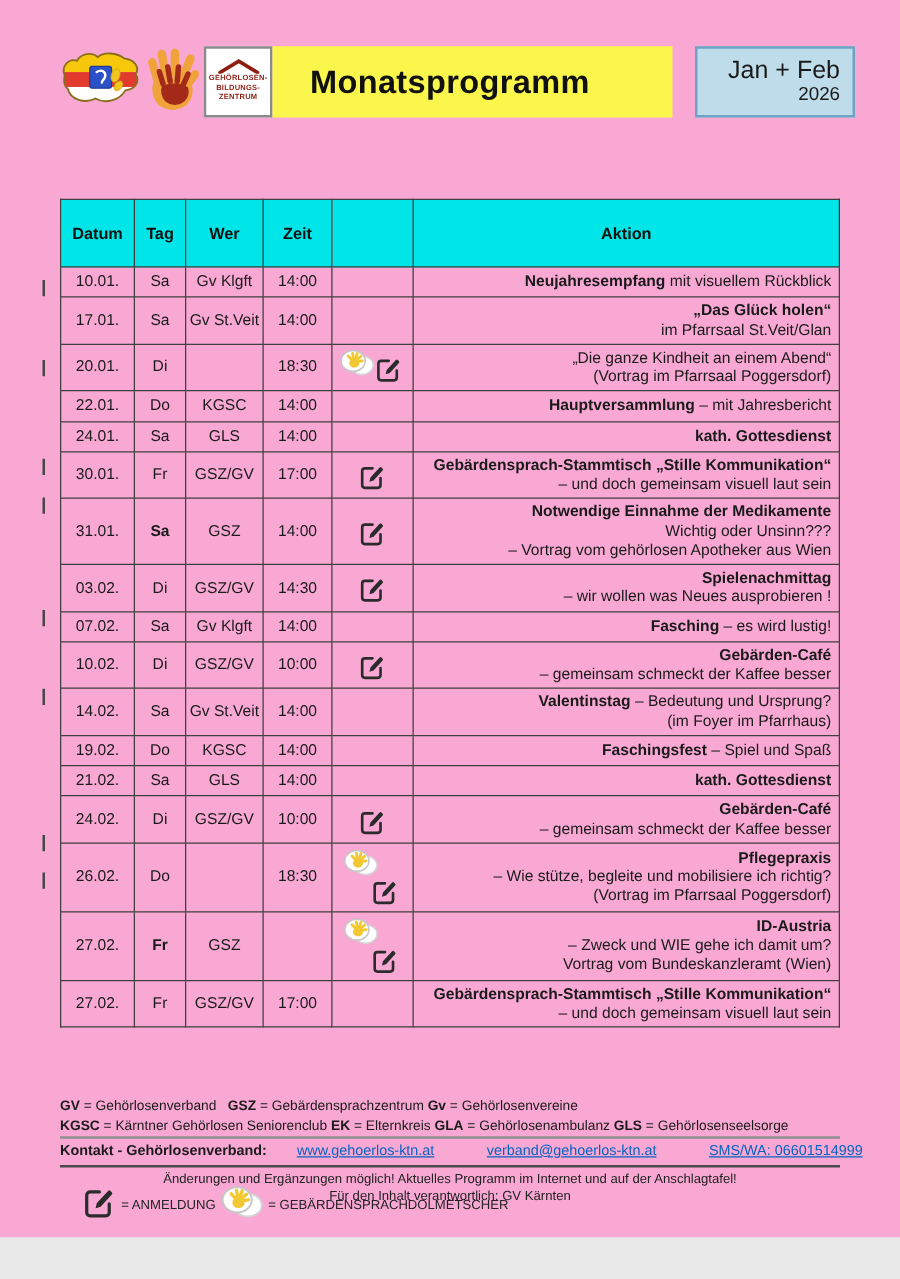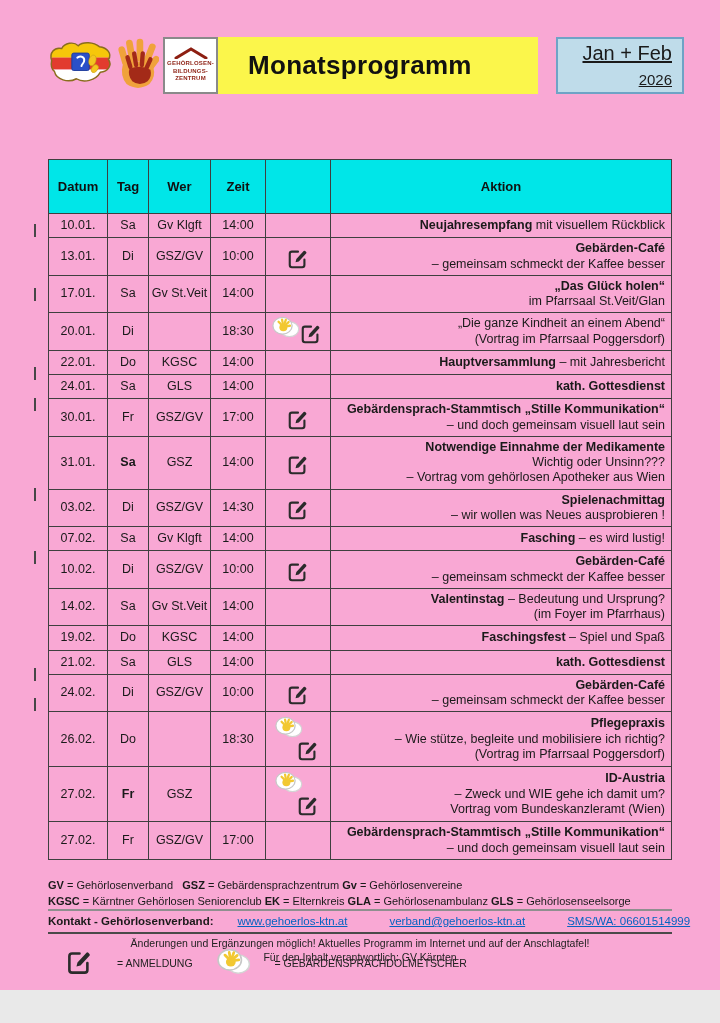--- a/index.html
+++ b/index.html
@@ -10,21 +10,21 @@
   .header-band{position:absolute;left:48px;top:36px;width:636px;height:58px;display:flex;align-items:center;}
   .logo-map{width:66px;height:54px;flex:0 0 auto;}
   .logo-hand{width:42px;height:56px;margin-left:3px;flex:0 0 auto;}
   .logo-bz{box-sizing:border-box;width:55px;height:57px;border:2px solid #8a8a8a;background:#fff;margin-left:4px;
            display:flex;flex-direction:column;align-items:center;justify-content:center;flex:0 0 auto;}
   .bz-roof{margin-bottom:1px;}
   .bz-line{font-size:6px;font-weight:bold;color:#8d1f12;letter-spacing:.2px;line-height:1.25;white-space:nowrap;}
   .banner{flex:1;height:57px;background:#FBF64B;display:flex;align-items:center;padding-left:30px;box-sizing:border-box;}
   .banner-title{font-size:26px;font-weight:bold;letter-spacing:.3px;color:#111;}
   .date-box{box-sizing:border-box;width:128px;height:57px;background:#BFDCEA;border:2px solid #6FA3C6;margin-left:18px;
-            padding:3px 10px 3px 4px;display:flex;flex-direction:column;align-items:flex-end;justify-content:space-between;text-decoration:underline;}
+            padding:3px 10px 3px 4px;display:flex;flex-direction:column;align-items:flex-end;justify-content:center;}
   .date-line1{font-size:20px;line-height:1.15;}
   .date-line2{font-size:15px;line-height:1.1;}
 
   
   .doc-title{position:absolute;top:117px;left:0;width:100%;text-align:center;}
   .doc-title .big{font-size:19.5px;font-weight:bold;}
   .doc-title .small{font-size:15px;}
 
   
   .program-table{position:absolute;left:48px;top:159px;width:624px;border-collapse:collapse;table-layout:fixed;}
@@ -46,21 +46,21 @@
   .icon-interpreter{width:28px;height:23px;}
 
   
   .legend{position:absolute;left:48px;top:878px;width:624px;font-size:11px;line-height:1.42;}
   .contact-row{position:absolute;left:48px;top:909px;width:624px;border-top:2px solid #8f8f8f;border-bottom:2px solid #4a4a4a;
                padding:4px 0 5px 0;display:flex;align-items:center;font-size:11.5px;}
   .contact-label{font-weight:bold;margin-right:24px;white-space:nowrap;}
   .contact-links{display:flex;flex:1;}
   .contact-links a{color:#0563C1;text-decoration:underline;margin-right:42px;white-space:nowrap;}
   .foot-notes{position:absolute;left:0;top:936px;width:100%;text-align:center;font-size:10.5px;line-height:1.38;color:#222;}
-  .icon-legend{position:absolute;left:66px;top:948px;display:flex;align-items:center;gap:24px;font-size:10.5px;color:#222;}
+  .icon-legend{position:absolute;left:66px;top:948px;display:flex;align-items:center;gap:4px;font-size:10.5px;color:#222;}
   .icon-legend .icon-pencil{width:27px;height:27px;}
   .icon-legend .icon-interpreter{width:34px;height:28px;}
 
   .tick{position:absolute;left:34px;width:2px;height:13px;background:#474747;}
 </style>
 </head>
 <body>
 
 <div class="page">
 
@@ -149,38 +149,20 @@
           <td>Gv Klgft</td>
           <td>14:00</td>
           <td>
             <div class="icwrap inline"></div>
           </td>
           <td class="aktion">
             <div class="aline"><span class="b">Neujahresempfang</span><span> mit visuellem Rückblick</span></div>
           </td>
         </tr>
         <tr>
-          <td>13.01.</td>
-          <td>Di</td>
-          <td>GSZ/GV</td>
-          <td>10:00</td>
-          <td>
-            <div class="icwrap inline">
-              <svg class="icon-pencil" viewBox="0 0 24 24" xmlns="http://www.w3.org/2000/svg">
-    <path d="M19 12.5 V18.6 a2.4 2.4 0 0 1 -2.4 2.4 H5.4 A2.4 2.4 0 0 1 3 18.6 V6.4 A2.4 2.4 0 0 1 5.4 4 H12" fill="none" stroke="#2b2b2b" stroke-width="2.3" stroke-linecap="round"></path>
-    <path d="M9.3 15.6 L10.2 11.9 L18.2 3.3 a1.15 1.15 0 0 1 1.65 0 l1 1.05 a1.15 1.15 0 0 1 0 1.6 L12.9 14.6 Z" fill="#2b2b2b"></path>
-  </svg>
-            </div>
-          </td>
-          <td class="aktion">
-            <div class="aline"><span class="b">Gebärden-Café</span></div>
-            <div class="aline"><span>– gemeinsam schmeckt der Kaffee besser</span></div>
-          </td>
-        </tr>
-        <tr>
           <td>17.01.</td>
           <td>Sa</td>
           <td>Gv St.Veit</td>
           <td>14:00</td>
           <td>
             <div class="icwrap inline"></div>
           </td>
           <td class="aktion">
             <div class="aline"><span class="b">„Das Glück holen“</span></div>
             <div class="aline"><span>im Pfarrsaal St.Veit/Glan</span></div>

